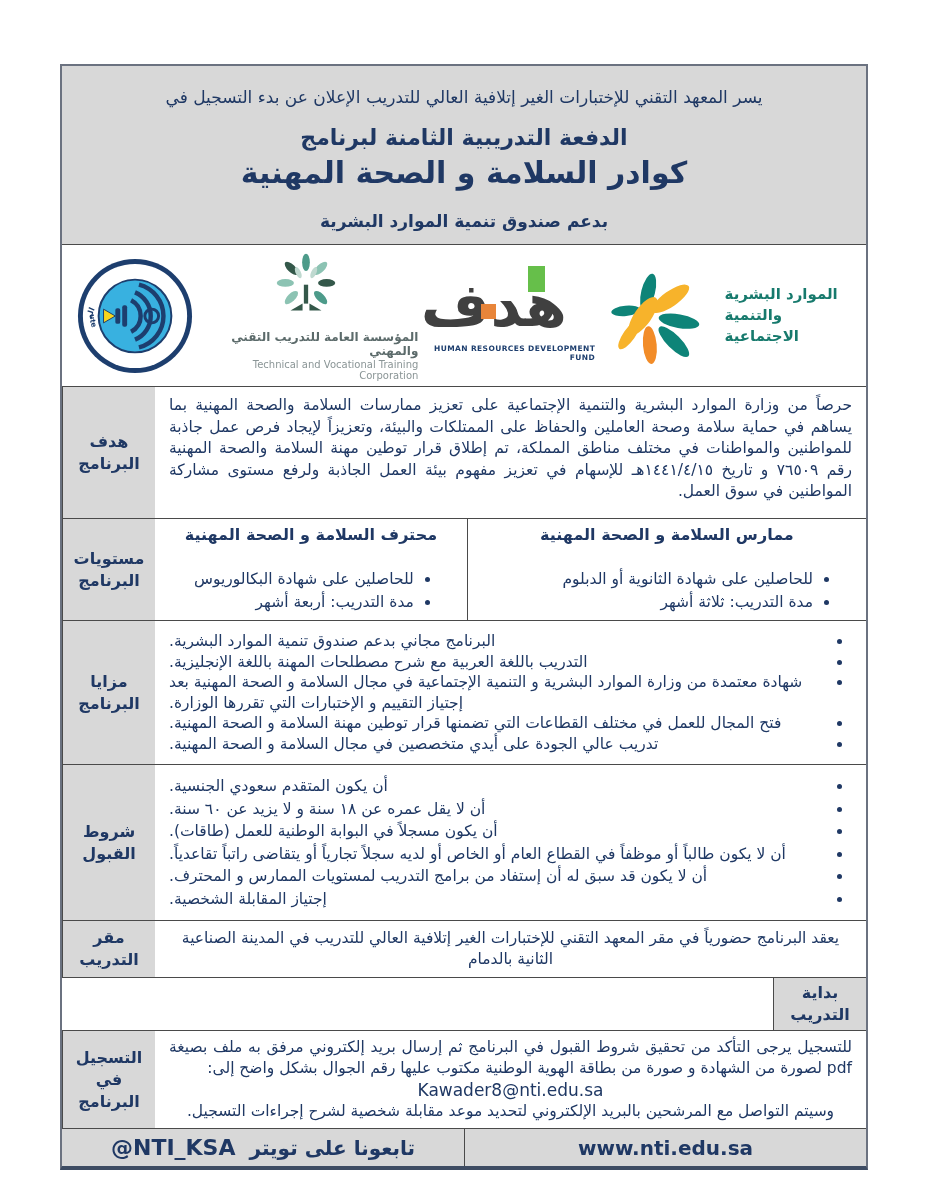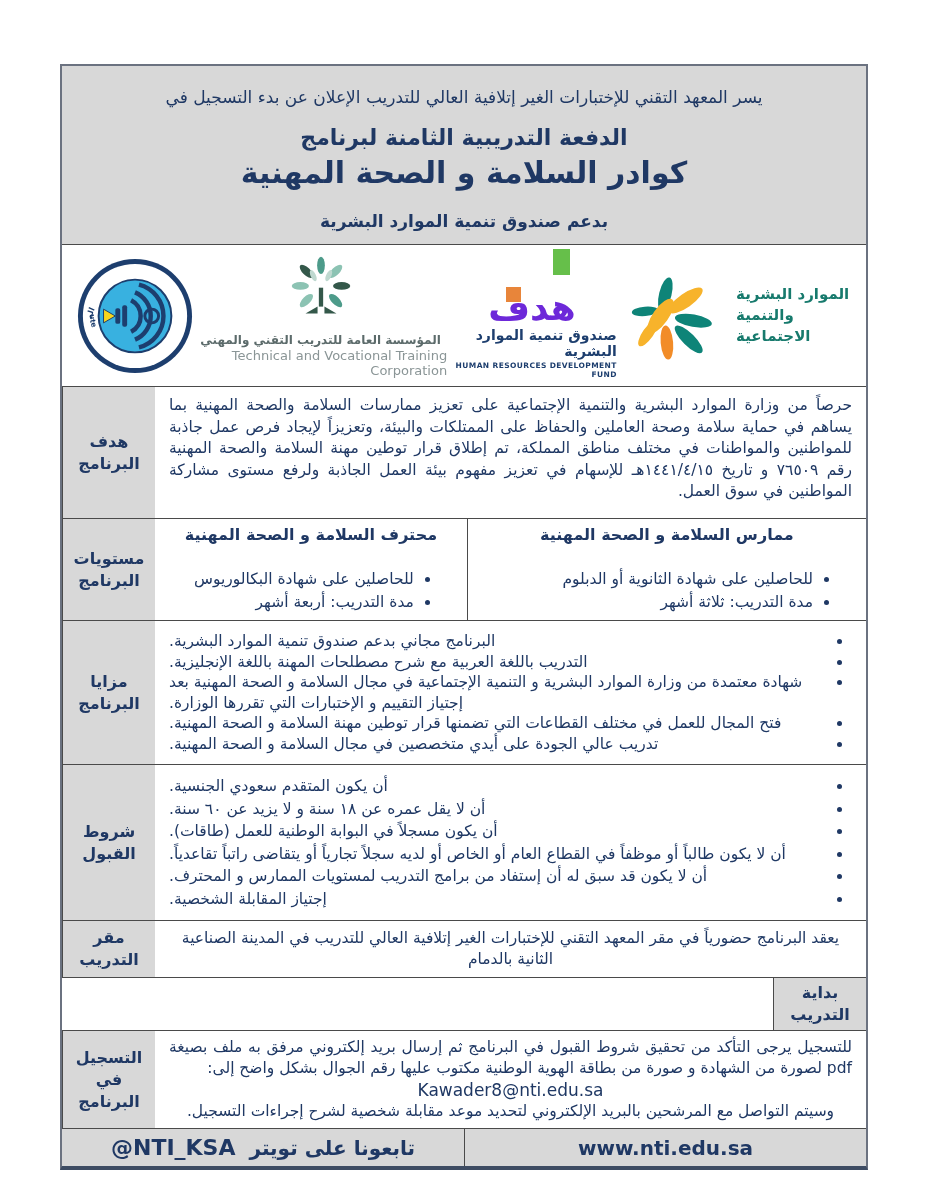--- a/index.html
+++ b/index.html
@@ -32,24 +32,24 @@
   .logos-row {
     height:142px; background:#ffffff;
     display:flex; flex-direction:row-reverse;
     align-items:center; justify-content:space-between;
     padding:0 14px;
     border-top:1.5px solid #4a4a4a;
   }
   .logo { display:flex; flex-direction:column; align-items:center; }
   
   .tvtc-ar { font-size:12px; font-weight:bold; color:#5c6b6b; margin-top:2px; }
-  .tvtc-en { font-size:13px; color:#8a9596; margin-top:1px; }
+  .tvtc-en { font-size:10px; color:#8a9596; margin-top:1px; }
   
   .hrdf-mark { position:relative; height:72px; width:120px; text-align:center; }
-  .hrdf-word { font-size:36px; font-weight:bold; color:#6d28d9; line-height:70px; letter-spacing:-2px;margin-top:20px;}
+  .hrdf-word { font-size:60px; font-weight:bold; color:#404040; line-height:70px; letter-spacing:-2px;}
   .hrdf-green { position:absolute; right:22px; top:-4px; width:17px; height:26px; background:#66bf4a; }
   .hrdf-orange { position:absolute; left:34px; top:34px; width:15px; height:15px; background:#e8853a; }
   .hrdf-ar { font-size:14px; font-weight:bold; color:#1d3e6e; margin-top:2px; }
   .hrdf-en { font-size:7.5px; font-weight:bold; color:#1d3e6e; letter-spacing:.4px; margin-top:2px; }
   
   .ministry { flex-direction:row; align-items:center; gap:18px; }
   .ministry-text { text-align:left; color:#177a6d; font-weight:bold; font-size:15px; line-height:21px; direction:rtl; }
   
   .t-row { display:flex; border-top:1.5px solid #4a4a4a; background:#fff; }
   .t-label {
@@ -149,21 +149,20 @@
       <div class="tvtc-ar">المؤسسة العامة للتدريب التقني والمهني</div>
       <div class="tvtc-en">Technical and Vocational Training Corporation</div>
     </div>
 
     <div class="logo">
       <div class="hrdf-mark">
         <span class="hrdf-green"></span>
         <span class="hrdf-orange"></span>
         <div class="hrdf-word">هدف</div>
       </div>
-      <div class="hrdf-ar">صندوق تنمية الموارد البشرية</div>
       <div class="hrdf-en">HUMAN RESOURCES DEVELOPMENT FUND</div>
     </div>
 
     <div class="logo ministry">
       <div class="ministry-text">
         <div>الموارد البشرية</div>
         <div>والتنمية الاجتماعية</div>
       </div>
       <svg width="120" height="110" viewBox="0 0 130 120">
         <g transform="translate(62,62)">

